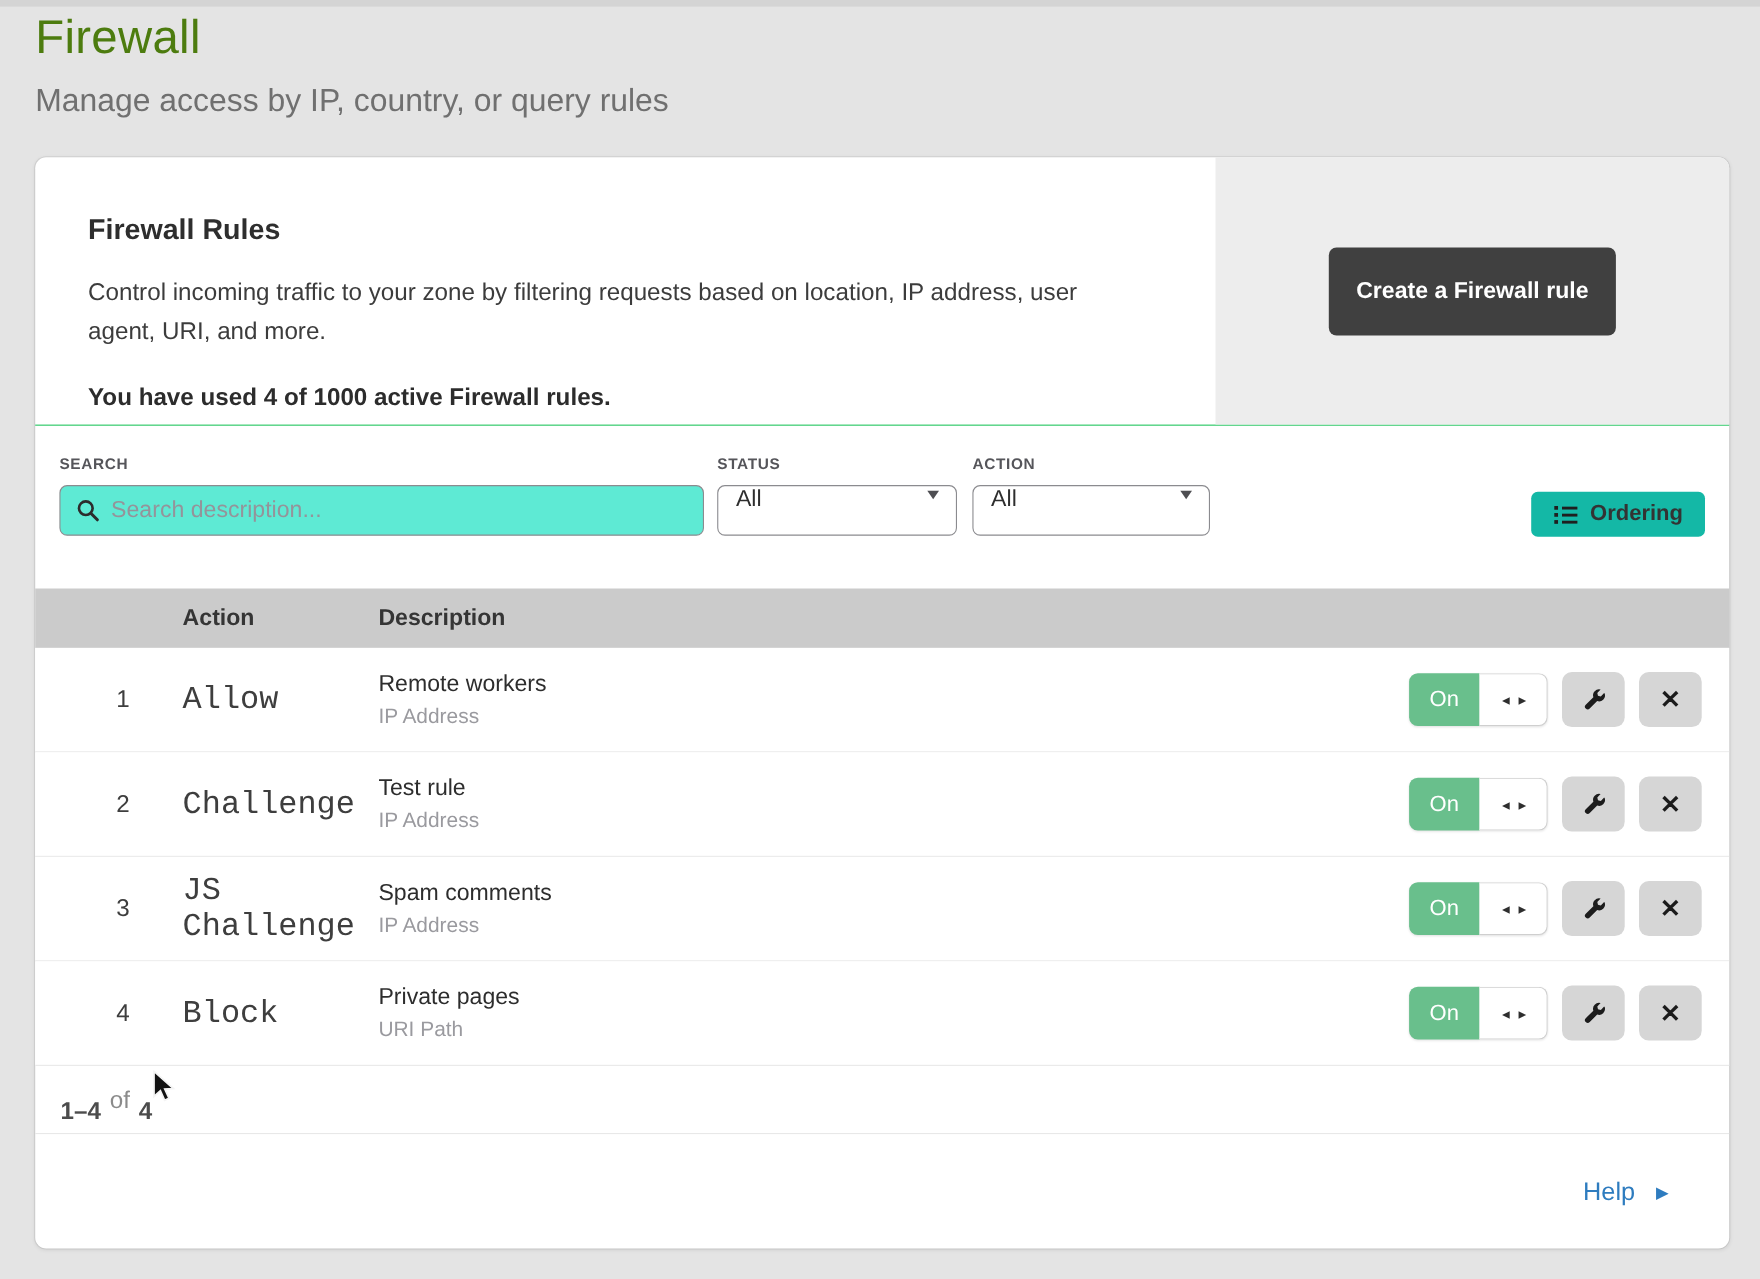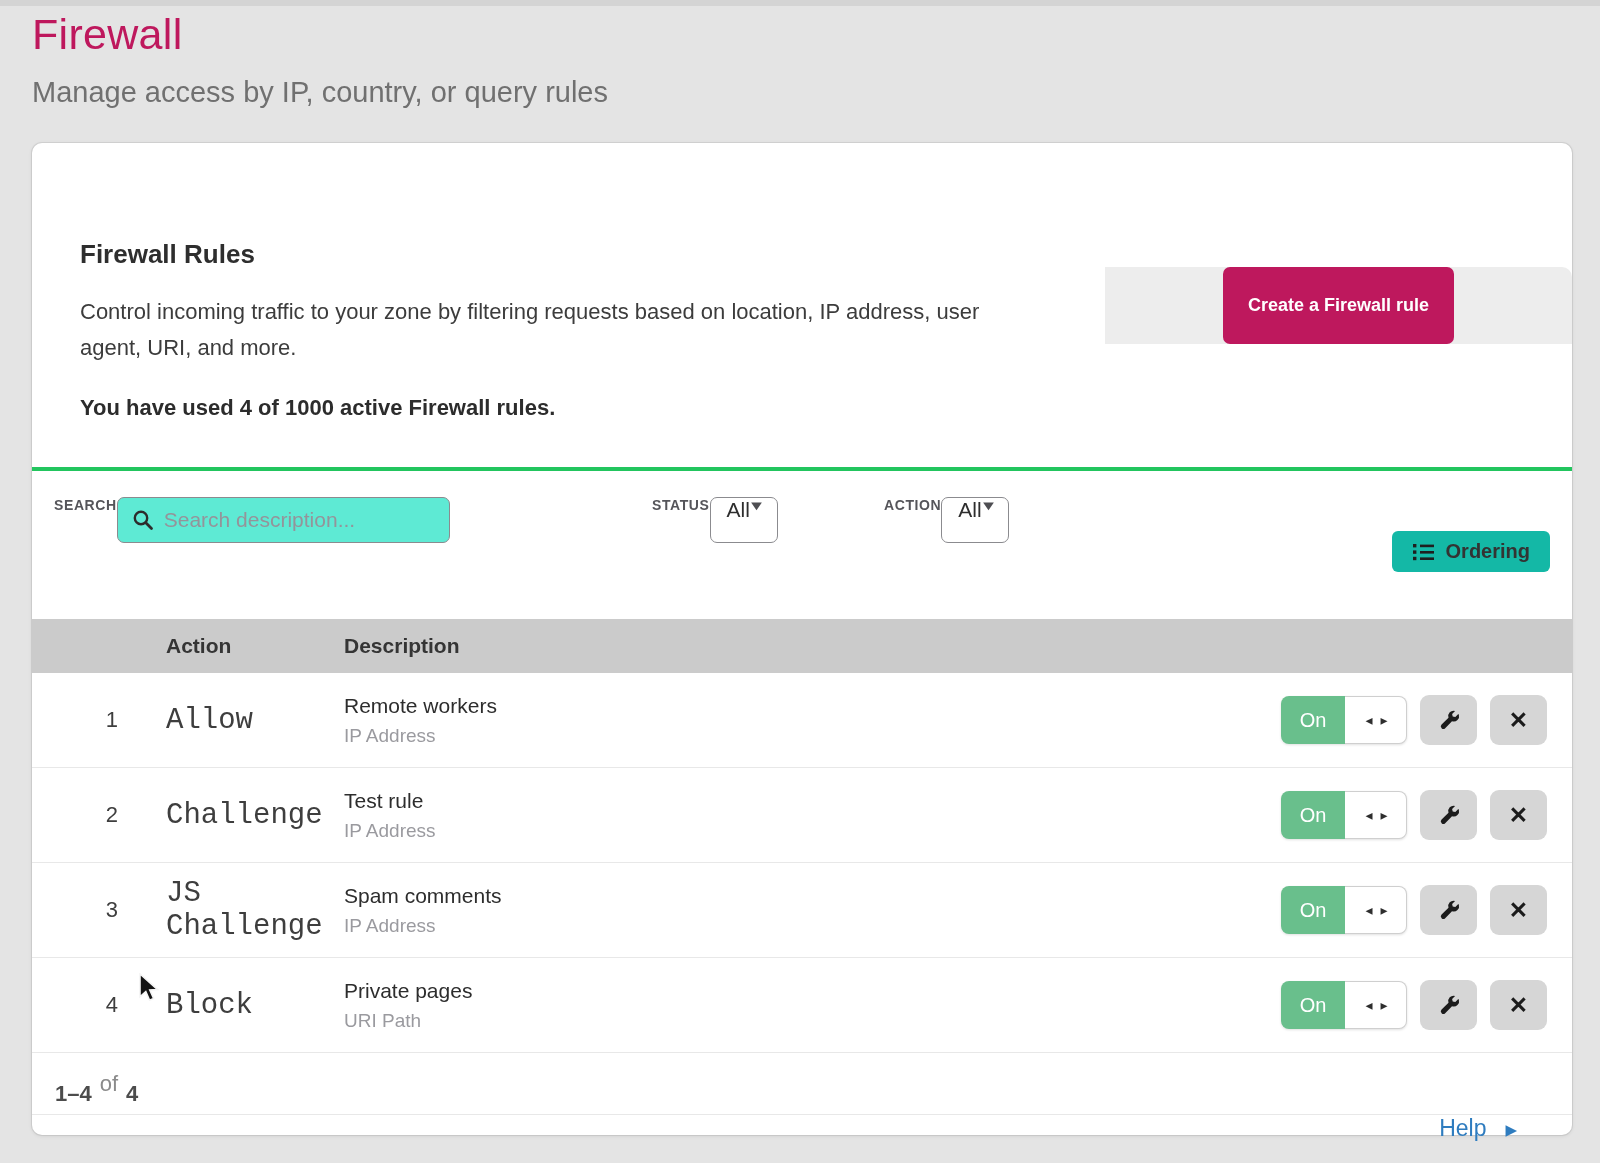--- a/index.html
+++ b/index.html
@@ -8,49 +8,49 @@
     width:1600px; height:1163px;
     background:#e4e4e4;
     font-family:"Liberation Sans","DejaVu Sans",sans-serif;
     position:relative; overflow:hidden;
     color:#3c3c3c;
   }
   .top-edge { position:absolute; top:0; left:0; right:0; height:6px; background:#d4d4d4; }
 
   
   .page-header { padding:10px 0 0 32px; }
-  .page-title { font-size:43px; font-weight:400; color:#be185d; margin:0; letter-spacing:.3px; }
+  .page-title { font-size:43px; font-weight:400; color:#4d7c0f; margin:0; letter-spacing:.3px; }
   .page-subtitle { font-size:29px; font-weight:400; color:#707070; margin-top:17px; }
 
   
   .main-card {
     position:absolute; left:32px; top:143px; width:1540px; height:992px;
     background:#fff; border-radius:10px;
     box-shadow:0 0 0 1px rgba(0,0,0,.07), 0 1px 4px rgba(0,0,0,.09);
     display:flex; flex-direction:column;
   }
 
   
-  .intro { height:328px; flex:none; display:flex; border-bottom:4px solid #22c55e;align-items:center; }
+  .intro { height:244px; flex:none; display:flex; border-bottom:1px solid #22c55e; }
   .intro-left { width:1073px; flex:none; padding:50px 60px 0 48px; }
   .card-heading { font-size:26px; font-weight:700; color:#2e2e2e; margin:0; }
   .card-desc { font-size:22px; color:#3c3c3c; line-height:1.6; margin:24px 0 0; max-width:945px; }
   .usage-note { font-size:22px; font-weight:700; color:#2c2c2c; margin:30px 0 0; }
   .intro-right {
     flex:1; background:#ededed; border-radius:0 10px 0 0;
     display:flex; align-items:center; justify-content:center;
   }
   .create-btn {
-    background:#be185d; color:#fff; font-size:18px; font-weight:700;
+    background:#404040; color:#fff; font-size:21px; font-weight:700;
     font-family:inherit; border:none; border-radius:7px; padding:28px 25px; cursor:pointer;
   }
 
   
   .filters { height:148px; flex:none; padding:26px 22px 0 22px; display:flex; align-items:flex-start; }
-  .filter-group { display:flex; flex-direction:row; }
+  .filter-group { display:flex; flex-direction:column; }
   .filter-label { font-size:14px; font-weight:700; color:#55555a; letter-spacing:.6px; margin-bottom:12px; }
   .search-group { width:586px; }
   .input-wrap { position:relative; height:46px; }
   .search-input {
     width:100%; height:46px; border:1.5px solid #8b8b8f; border-radius:7px;
     padding:0 14px 0 46px; font-size:21px; font-family:inherit; color:#333; background:#5eead4; outline:none;
   }
   .search-input::placeholder { color:#94949a; }
   .search-icon { position:absolute; left:14px; top:11px; }
   .status-group { margin-left:12px; width:218px; }

